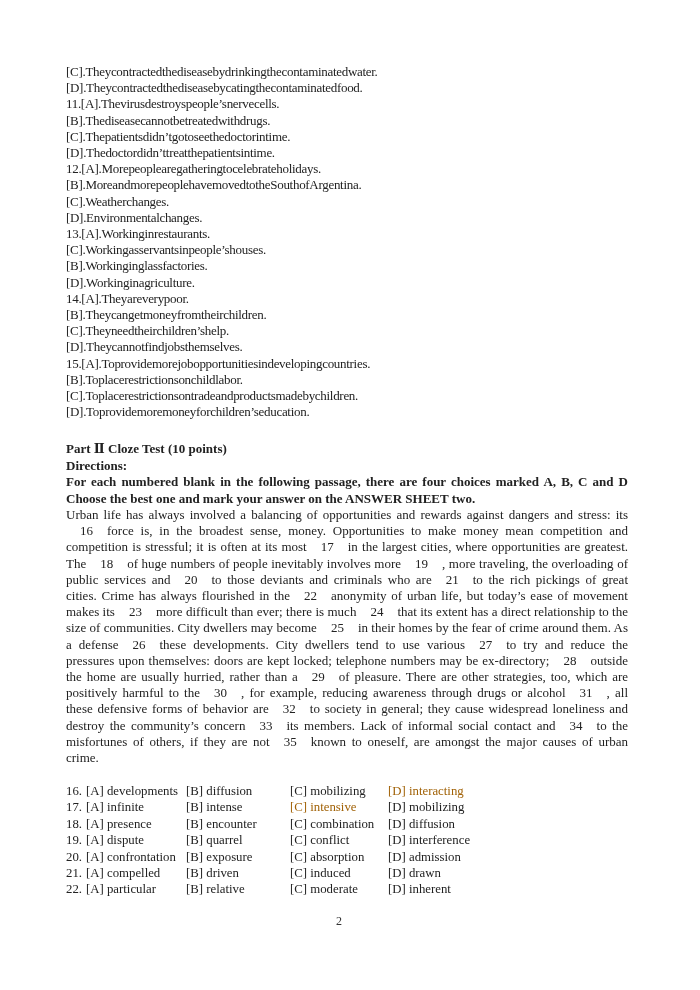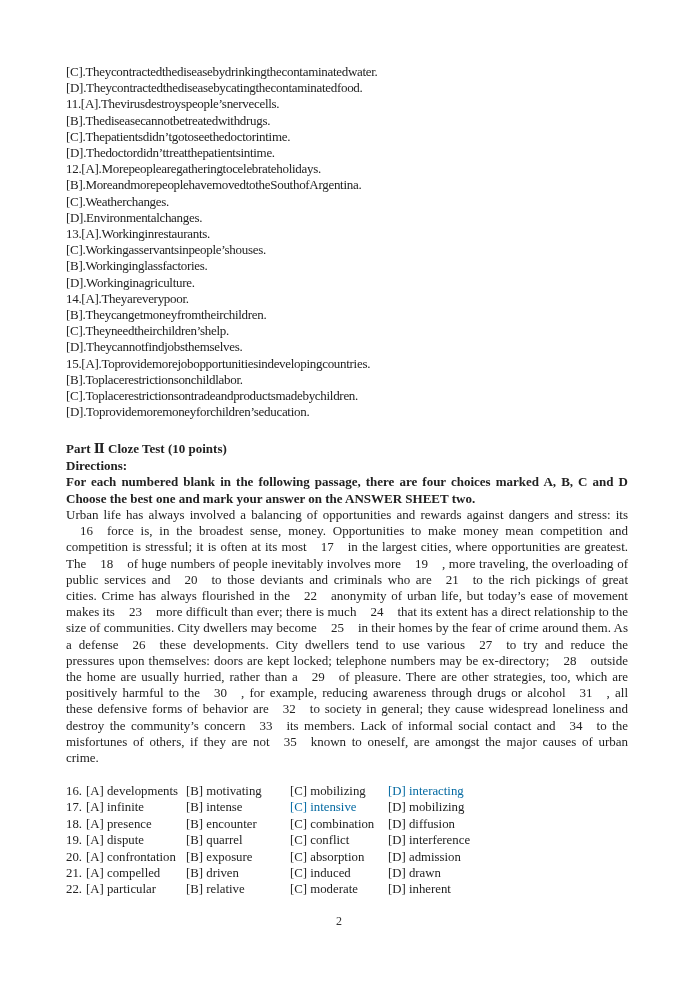--- a/index.html
+++ b/index.html
@@ -17,21 +17,21 @@
   .directions-text { font-weight: bold; font-size: 13px; line-height: 16.5px; text-align: justify; text-align-last: left; }
   .passage { font-size: 13px; line-height: 16.2px; text-align: justify; margin: 0; }
   .blank { display: inline-block; text-align: center; padding: 0 14px; }
   .choices { position: absolute; left: 66px; top: 783px; width: 560px; }
   .choice-row { font-size: 12.8px; line-height: 16.4px; white-space: nowrap; display: flex; }
   .choice-row .num { width: 20px; }
   .choice-row .c { display: inline-block; }
   .choice-row .c.a { width: 100px; }
   .choice-row .c.b { width: 104px; }
   .choice-row .c.cc { width: 98px; }
-  .red { color: #0369a1; }
+  .red { color: #a16207; }
   .page-number { position: absolute; left: 336px; top: 914px; font-size: 12px; color: #333; }
 </style>
 </head>
 <body>
 
 <div class="page">
 
   <div class="options-block" id="opts">
       <div class="opt-line">[C].Theycontractedthediseasebydrinkingthecontaminatedwater.</div>
       <div class="opt-line">[D].Theycontractedthediseasebycatingthecontaminatedfood.</div>
@@ -61,21 +61,21 @@
     <div class="part-title">Part Ⅱ Cloze Test (10 points)</div>
     <div class="directions-label">Directions:</div>
     <div class="directions-text">For each numbered blank in the following passage, there are four choices marked A, B, C and D Choose the best one and mark your answer on the ANSWER SHEET two.</div>
     <p class="passage" id="passage"><span>Urban life has always involved a balancing of opportunities and rewards against dangers and stress: its</span><span class="blank">16</span><span>force is, in the broadest sense, money. Opportunities to make money mean competition and competition is stressful; it is often at its most</span><span class="blank">17</span><span>in the largest cities, where opportunities are greatest. The</span><span class="blank">18</span><span>of huge numbers of people inevitably involves more</span><span class="blank">19</span><span>, more traveling, the overloading of public services and</span><span class="blank">20</span><span>to those deviants and criminals who are</span><span class="blank">21</span><span>to the rich pickings of great cities. Crime has always flourished in the</span><span class="blank">22</span><span>anonymity of urban life, but today’s ease of movement makes its</span><span class="blank">23</span><span>more difficult than ever; there is much</span><span class="blank">24</span><span>that its extent has a direct relationship to the size of communities. City dwellers may become</span><span class="blank">25</span><span>in their homes by the fear of crime around them. As a defense</span><span class="blank">26</span><span>these developments. City dwellers tend to use various</span><span class="blank">27</span><span>to try and reduce the pressures upon themselves: doors are kept locked; telephone numbers may be ex-directory;</span><span class="blank">28</span><span>outside the home are usually hurried, rather than a</span><span class="blank">29</span><span>of pleasure. There are other strategies, too, which are positively harmful to the</span><span class="blank">30</span><span>, for example, reducing awareness through drugs or alcohol</span><span class="blank">31</span><span>, all these defensive forms of behavior are</span><span class="blank">32</span><span>to society in general; they cause widespread loneliness and destroy the community’s concern</span><span class="blank">33</span><span>its members. Lack of informal social contact and</span><span class="blank">34</span><span>to the misfortunes of others, if they are not</span><span class="blank">35</span><span>known to oneself, are amongst the major causes of urban crime.</span></p>
   </div>
 
   <div class="choices" id="choices">
       <div class="choice-row">
         <span class="num">16.</span>
         <span class="c a">[A] developments</span>
-        <span class="c b">[B] motivating</span>
+        <span class="c b">[B] diffusion</span>
         <span class="c cc">[C] mobilizing</span>
         <span class="c d red">[D] interacting</span>
       </div>
       <div class="choice-row">
         <span class="num">17.</span>
         <span class="c a">[A] infinite</span>
         <span class="c b">[B] intense</span>
         <span class="c cc red">[C] intensive</span>
         <span class="c d">[D] mobilizing</span>
       </div>

